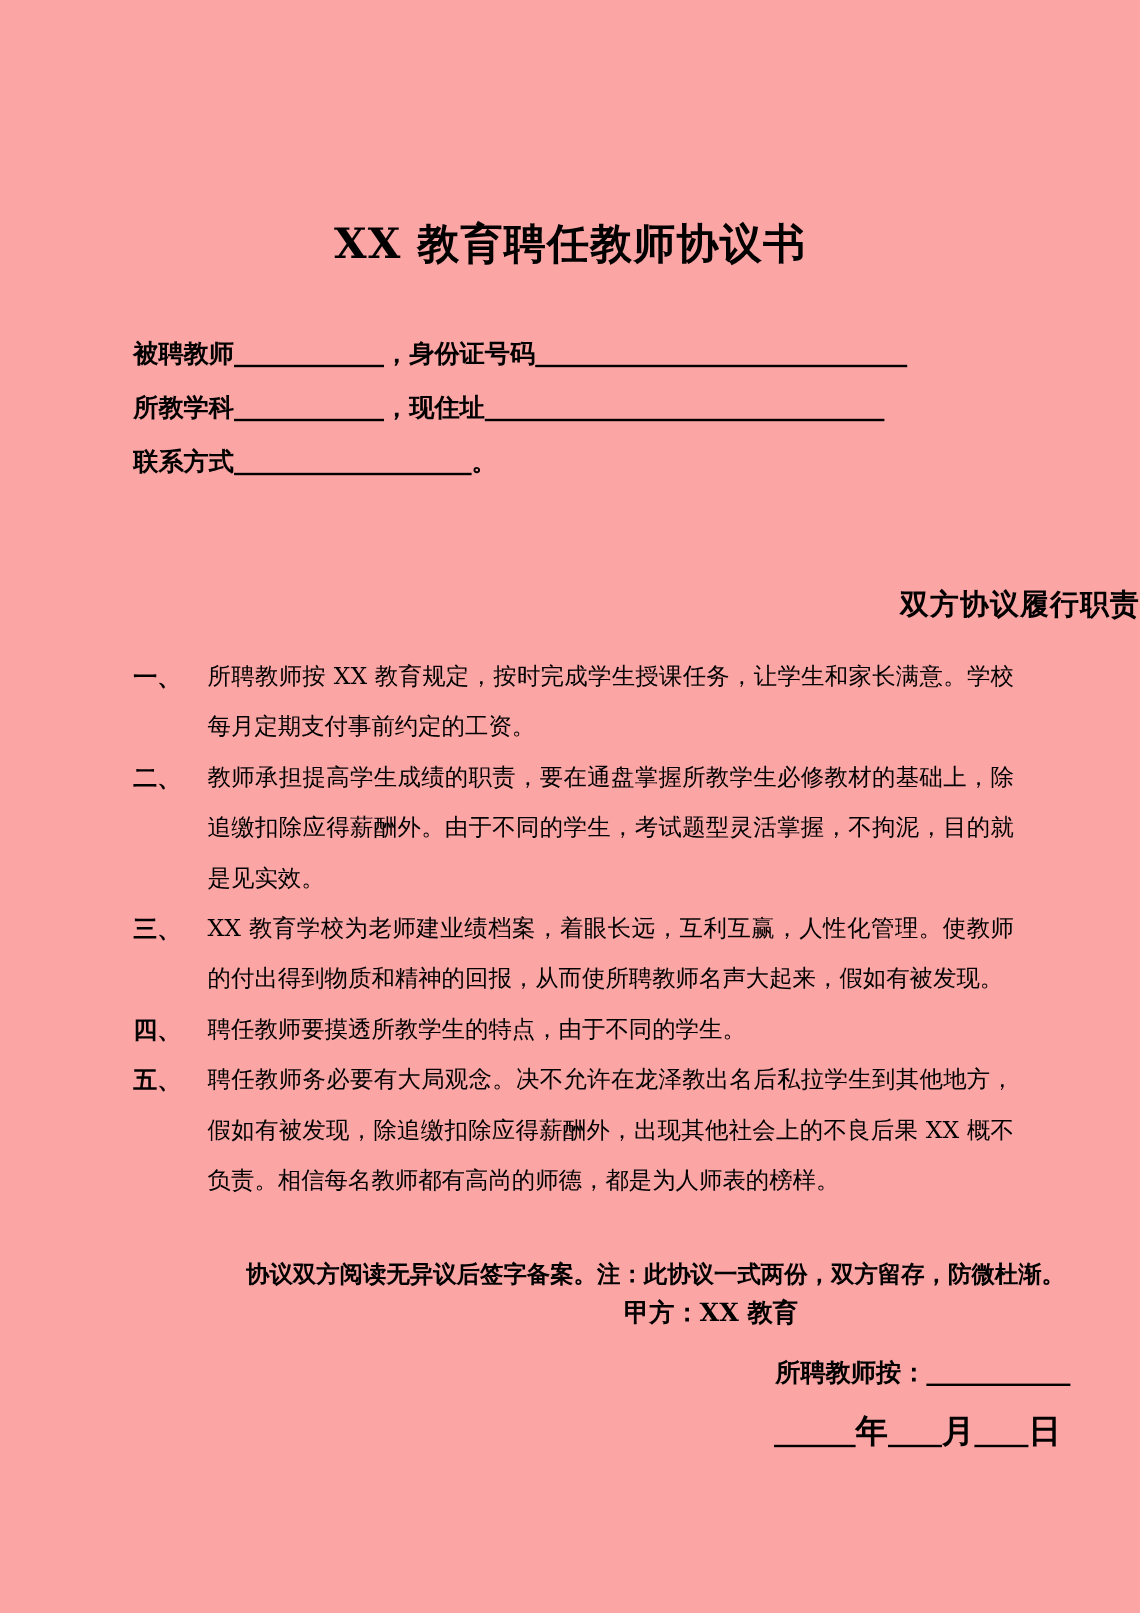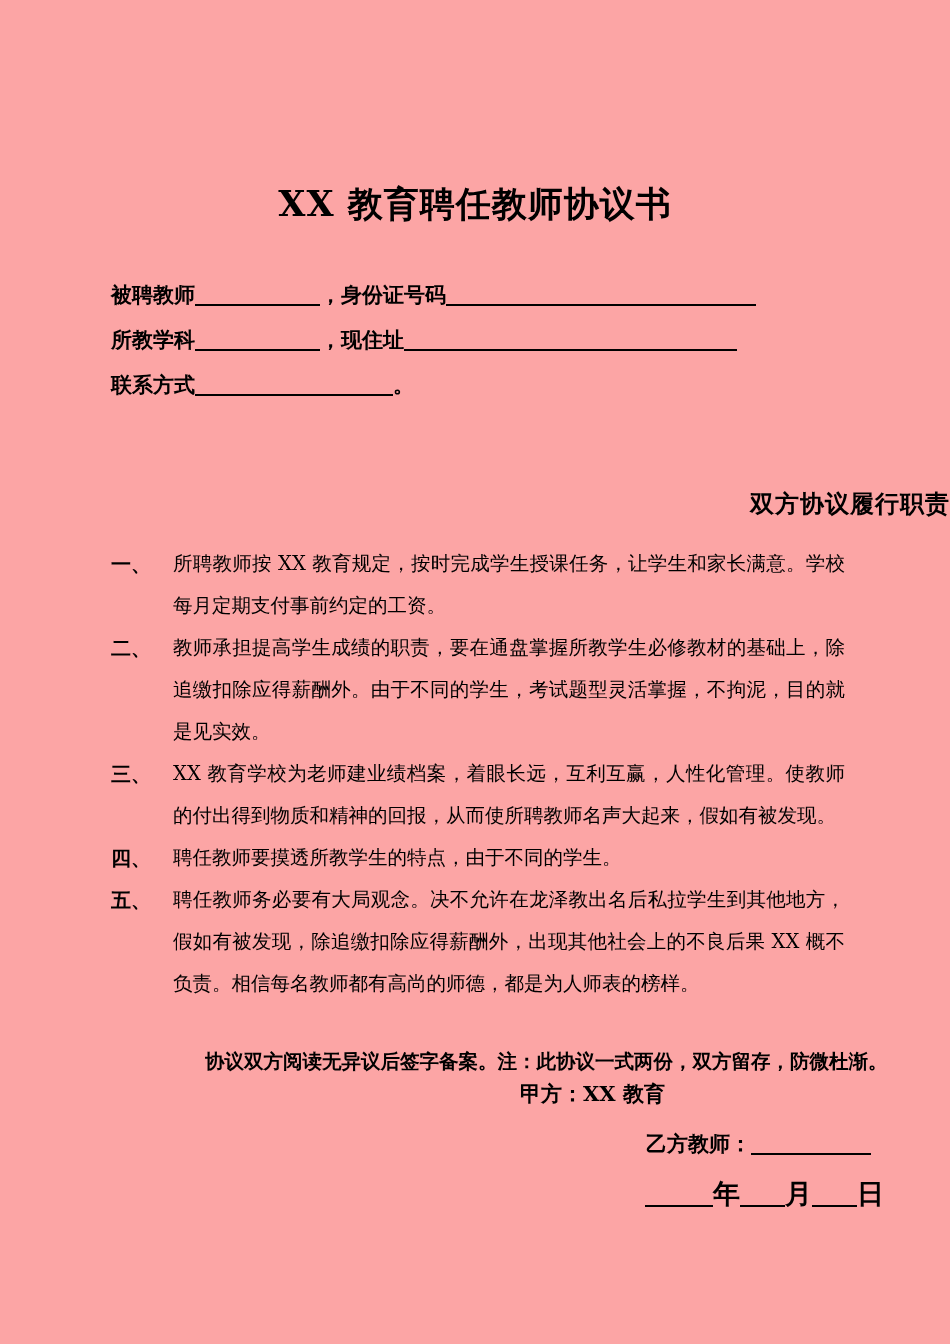--- a/index.html
+++ b/index.html
@@ -189,20 +189,20 @@
       <div class="clause-body">聘任教师务必要有大局观念。决不允许在龙泽教出名后私拉学生到其他地方，假如有被发现，除追缴扣除应得薪酬外，出现其他社会上的不良后果 XX 概不负责。相信每名教师都有高尚的师德，都是为人师表的榜样。</div>
     </div>
 
   </div>
 
   <div class="closing">协议双方阅读无异议后签字备案。注：此协议一式两份，双方留存，防微杜渐。</div>
 
   <div class="sign-a">甲方：XX 教育</div>
 
   <div class="sign-b">
-    <span>乙方教师：</span><span class="fill fill-sign"></span>
+    <span>所聘教师按：</span><span class="fill fill-sign"></span>
   </div>
 
   <div class="sign-date">
     <span class="fill fill-year"></span><span>年</span><span class="fill fill-md"></span><span>月</span><span class="fill fill-md"></span><span>日</span>
   </div>
 
 </div>
 
 </body></html>

